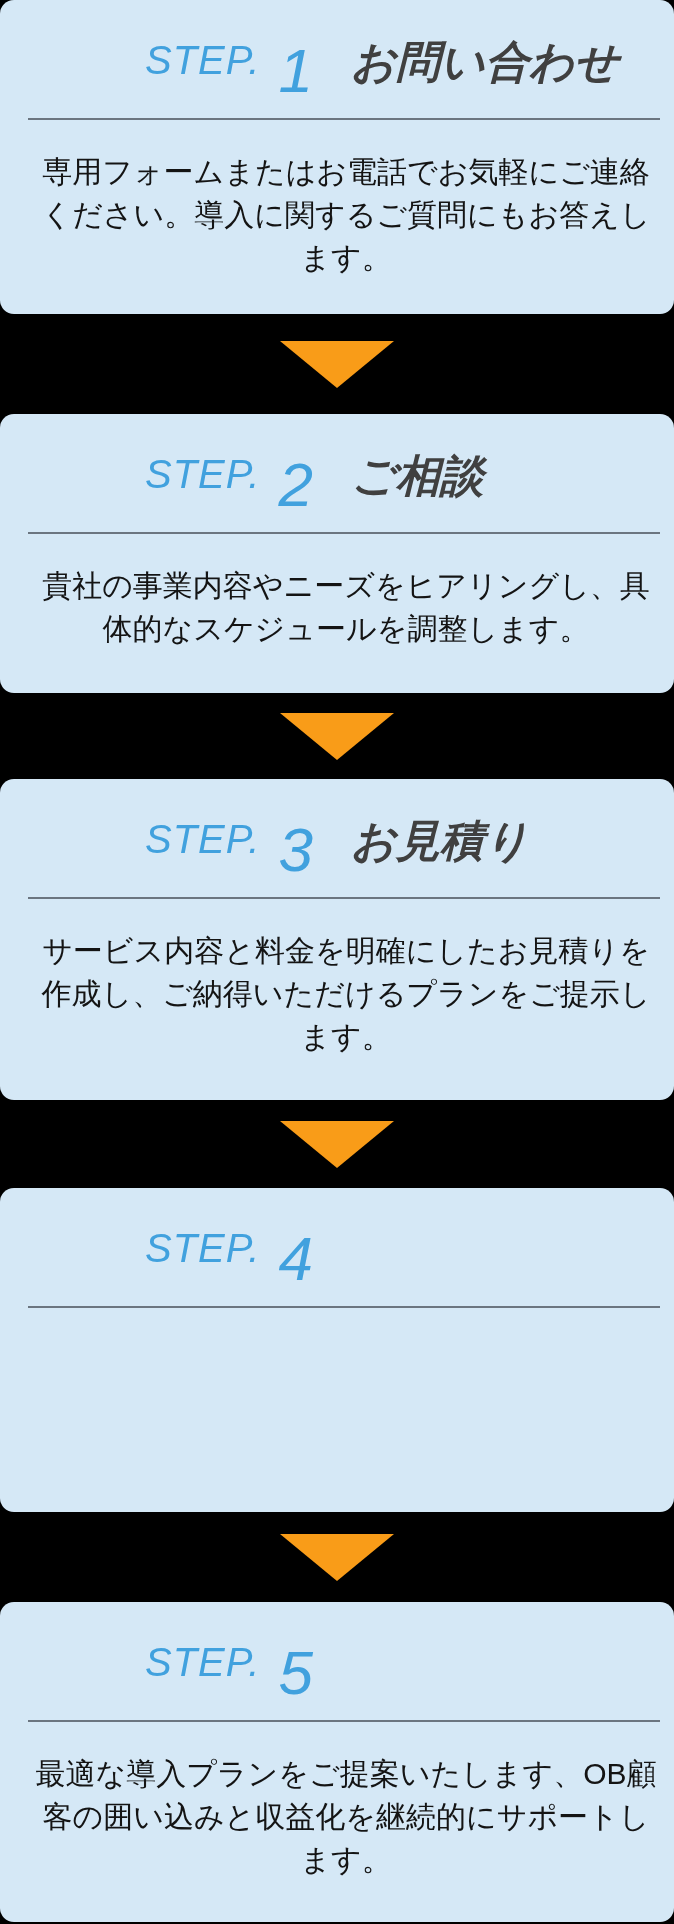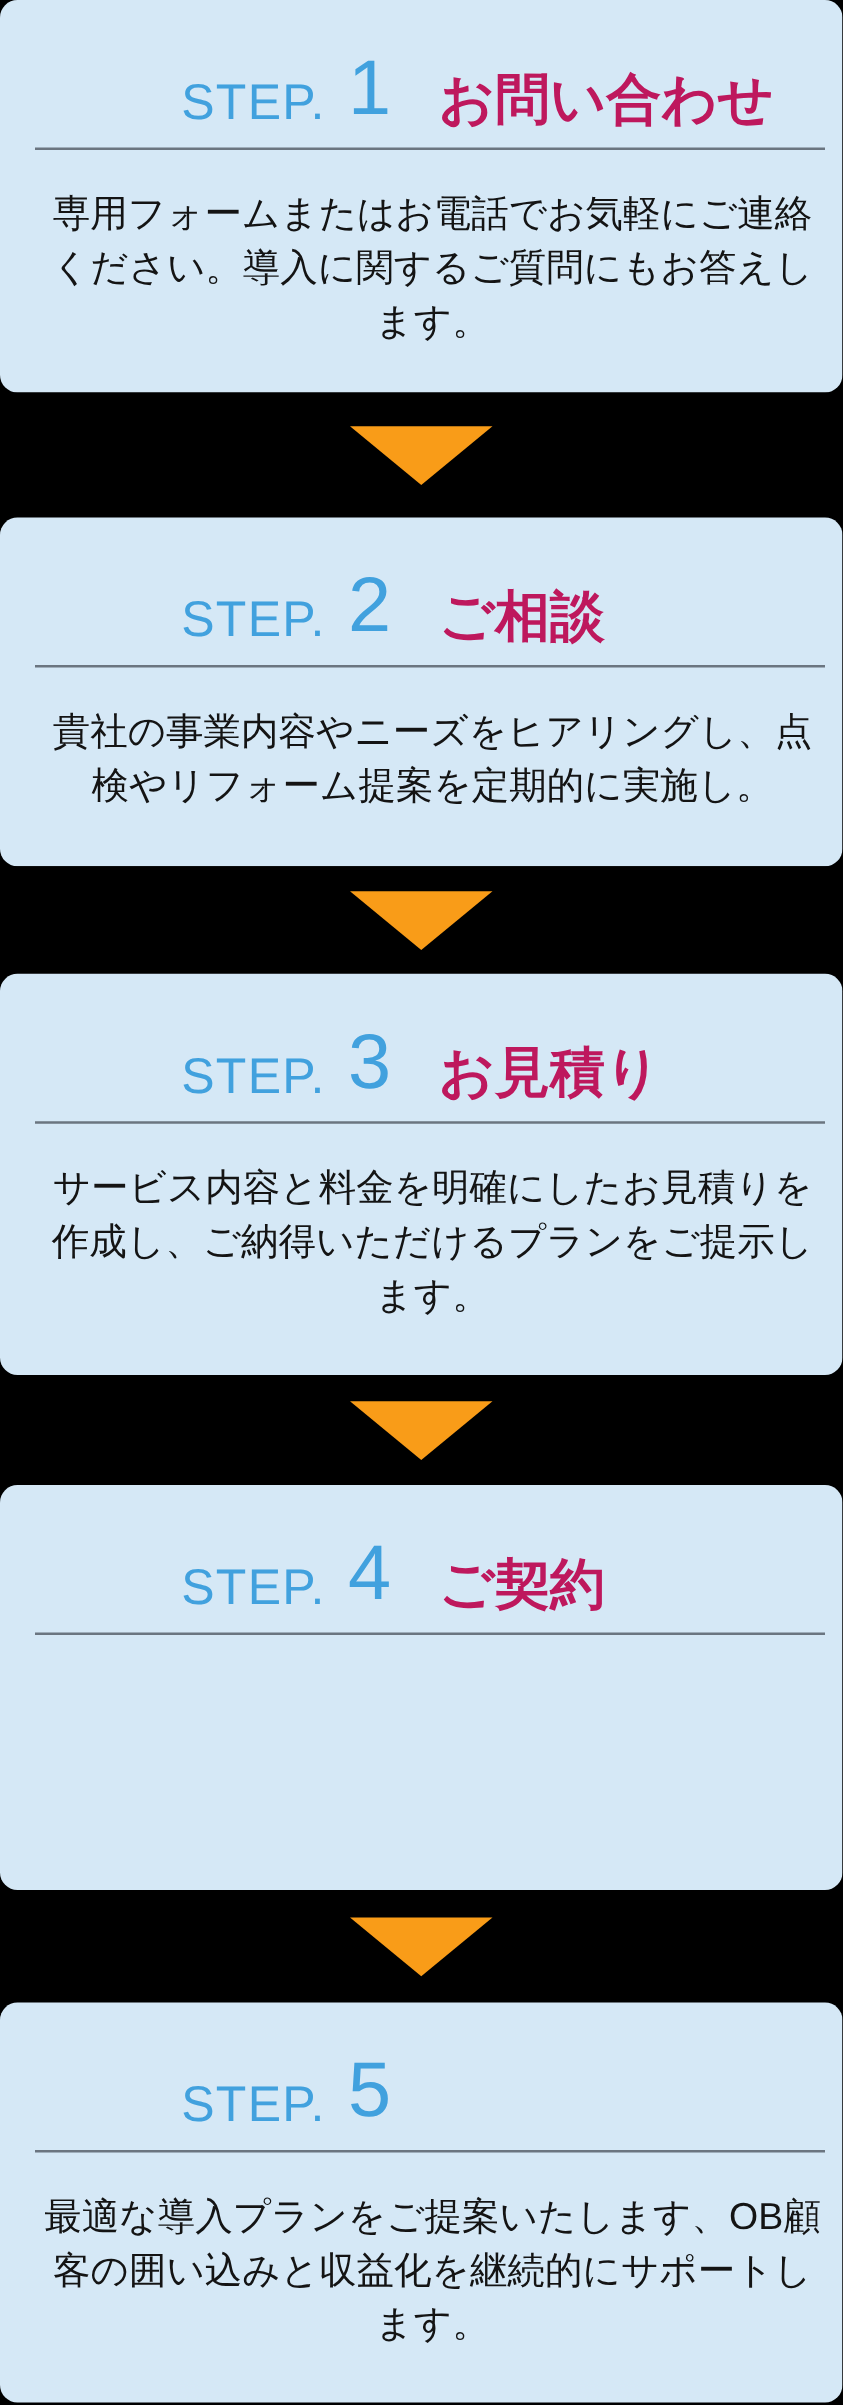--- a/index.html
+++ b/index.html
@@ -21,43 +21,44 @@
     overflow: hidden;
   }
   .card-1 { height: 314px; }
   .card-2 { height: 279px; }
   .card-3 { height: 321px; }
   .card-4 { height: 324px; }
   .card-5 { height: 320px; }
 
   .heading {
     display: flex;
-    align-items: flex-end;
+    align-items: flex-start;
     margin: 40px 0 0 145px;
     white-space: nowrap;
+    font-style: italic;
   }
   .step-label {
     font-size: 40px;
     line-height: 1;
     font-weight: 400;
     color: #41a1de;
     letter-spacing: 1px;
   }
   .step-number {
     font-size: 62px;
     line-height: 1;
     font-weight: 400;
     color: #41a1de;
     margin-left: 18px;
   }
   .step-title {
     font-size: 44px;
     line-height: 1;
     font-weight: 700;
-    color: #be185d;
+    color: #404040;
     margin-left: 38px;
   }
   .divider {
     border: none;
     border-top: 2px solid #6b7580;
     margin: 16px 14px 0 28px;
     height: 0;
   }
   .desc {
     margin: 30px 10px 0 28px;
@@ -106,21 +107,21 @@
     <div class="arrow"></div>
   </div>
 
   <section class="card card-2">
     <div class="heading">
       <span class="step-label">STEP.</span>
       <span class="step-number">2</span>
       <span class="step-title">ご相談</span>
     </div>
     <hr class="divider">
-    <p class="desc">貴社の事業内容やニーズをヒアリングし、点検やリフォーム提案を定期的に実施し。</p>
+    <p class="desc">貴社の事業内容やニーズをヒアリングし、具体的なスケジュールを調整します。</p>
   </section>
 
   <div class="gap gap-2">
     <div class="arrow"></div>
   </div>
 
   <section class="card card-3">
     <div class="heading">
       <span class="step-label">STEP.</span>
       <span class="step-number">3</span>
@@ -131,21 +132,20 @@
   </section>
 
   <div class="gap gap-3">
     <div class="arrow"></div>
   </div>
 
   <section class="card card-4">
     <div class="heading">
       <span class="step-label">STEP.</span>
       <span class="step-number">4</span>
-      <span class="step-title">ご契約</span>
     </div>
     <hr class="divider">
   </section>
 
   <div class="gap gap-4">
     <div class="arrow"></div>
   </div>
 
   <section class="card card-5">
     <div class="heading">

